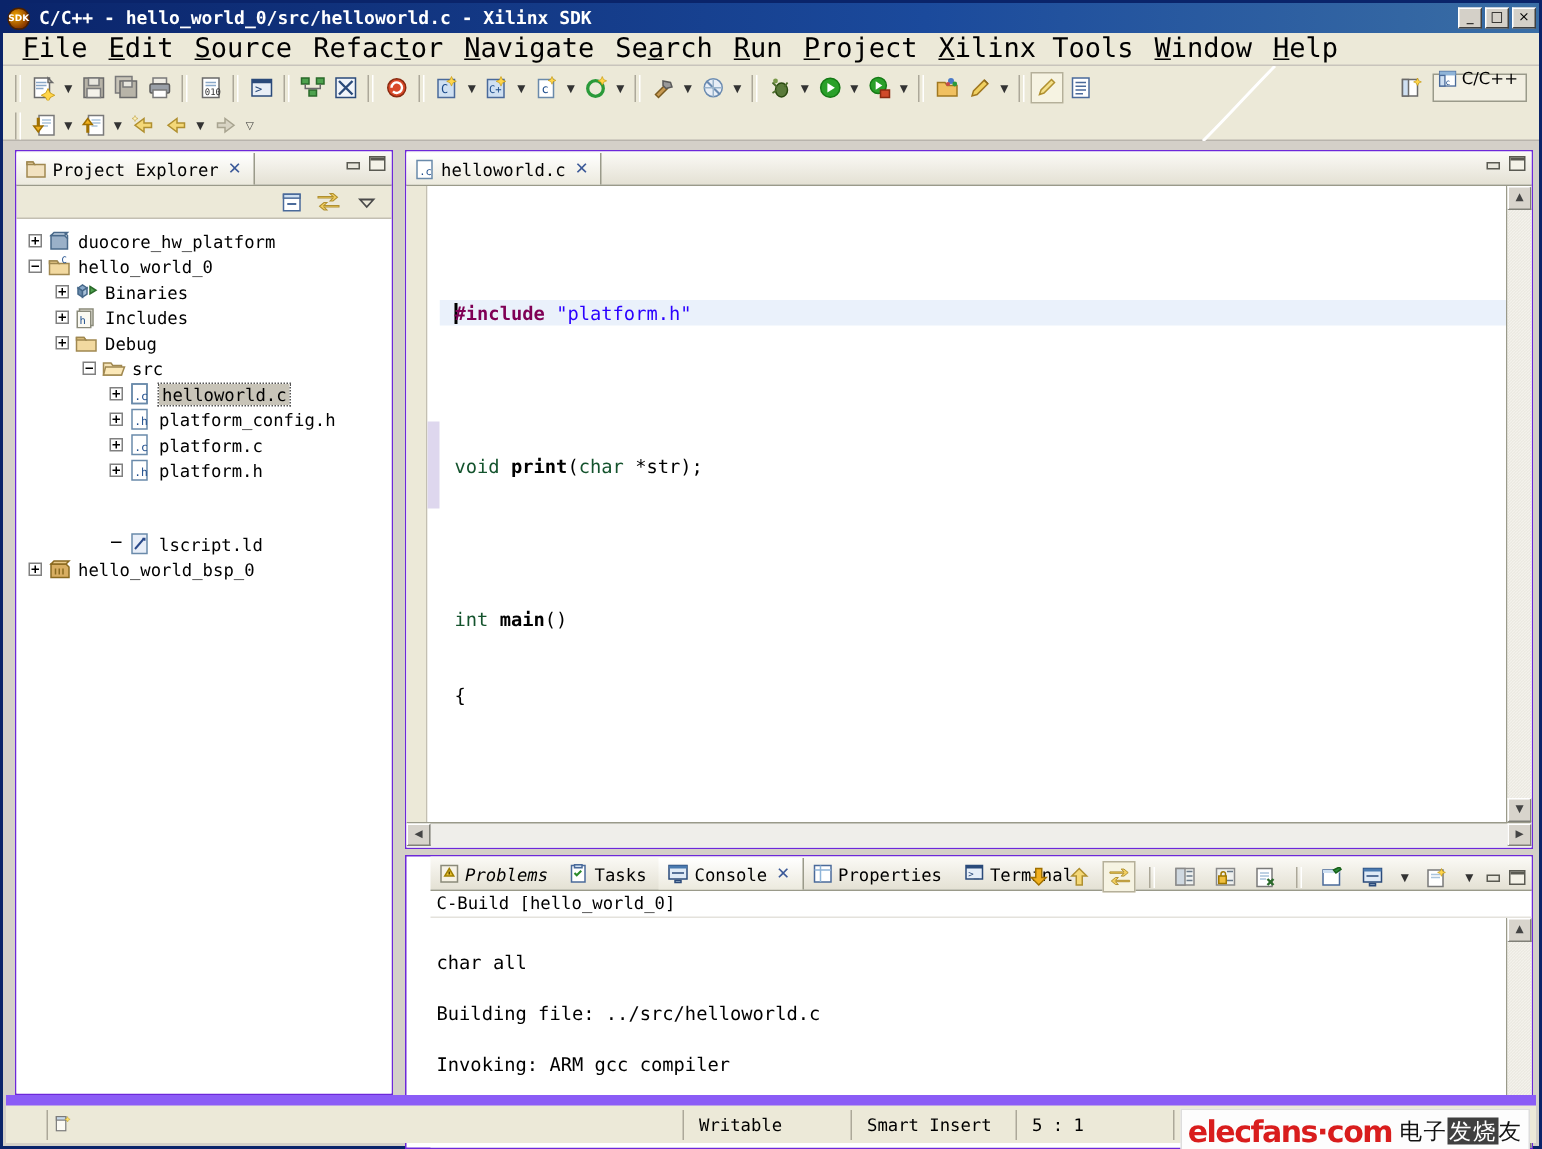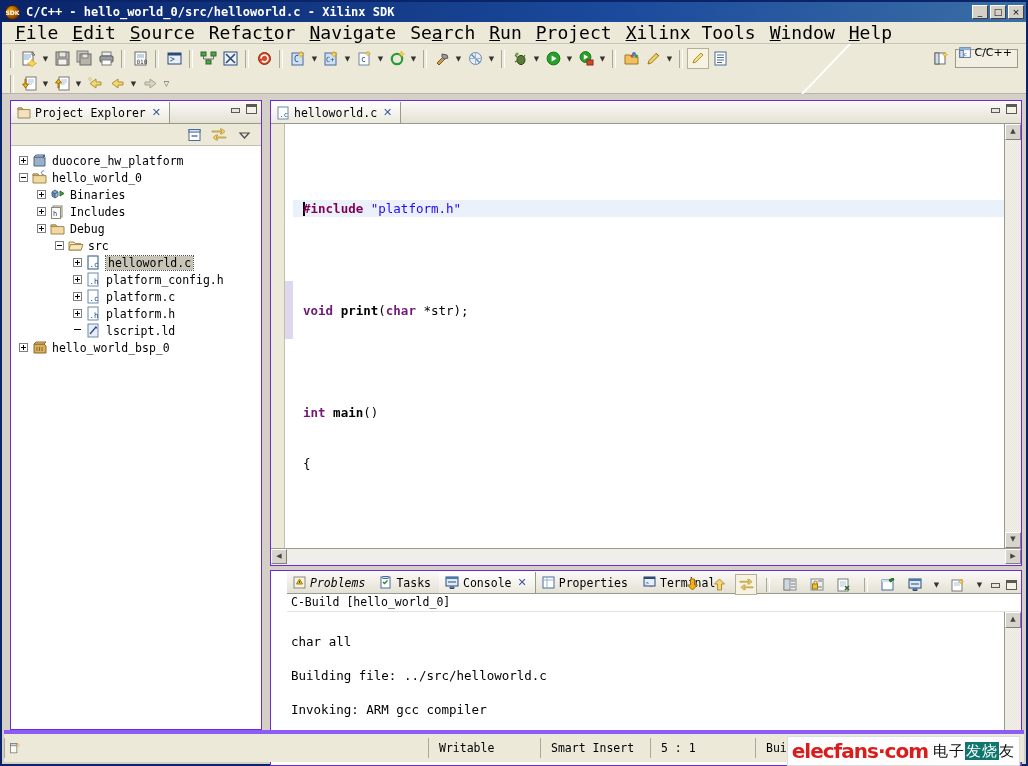--- a/index.html
+++ b/index.html
@@ -181,21 +181,21 @@
     position: absolute; left: 0; width: 8px; background: #ded7ee;
   }
   .ed-code {
     flex: 1 1 auto; position: relative; overflow: hidden;
     font-family: "DejaVu Sans Mono", monospace;
     font-size: 12.5px; line-height: 17px;
     padding: 8px 0 0 10px;
     white-space: pre;
     color: #000;
   }
-  .ed-code .kw { color: #701a75; font-weight: bold; }
+  .ed-code .kw { color: #14532d; font-weight: normal; }
   .ed-code .pp { color: #7f0055; font-weight: bold; }
   .ed-code .str { color: #2a00ff; }
   .cur-line { position: absolute; left: 0; right: 0; background: #eaf1fb; }
   .caret { position: absolute; width: 2px; background: #000; }
 
   
   .vsb {
     width: 16px; background: #efeeea; border-left: 1px solid #9a9a8a;
     flex: 0 0 auto; position: relative;
   }
@@ -231,21 +231,21 @@
   .cons-body {
     flex: 1 1 auto; background: #fff; overflow: hidden; position: relative;
     font-family: "DejaVu Sans Mono", monospace; font-size: 12.5px; line-height: 17px;
     padding: 4px 0 0 4px; white-space: pre; color: #000;
   }
 
   
   .statusbar {
     position: absolute; left: 2px; right: 2px; bottom: 2px; height: 32px;
     background: #ece9d8; display: flex; align-items: center;
-    border-top: 4px solid #8b5cf6; box-sizing: border-box;
+    border-top: 7px solid #8b5cf6; box-sizing: border-box; padding-left: 27px;
   }
   .sb-cell {
     font-family: "DejaVu Sans Mono", monospace; font-size: 11.5px; color: #000;
     height: 20px; display: flex; align-items: center;
     border-left: 1px solid #aca899; padding: 0 10px;
     box-sizing: border-box;
   }
   .sb-first { border-left: 1px solid #aca899; }
   .watermark {
     position: absolute; right: 4px; top: 2px; height: 28px;
@@ -253,21 +253,21 @@
     background: #fdfdfd; border: 1px solid #ddd; padding: 0 4px;
   }
   .wm-elec {
     font-family: "DejaVu Sans", sans-serif; font-weight: bold; font-size: 20px;
     color: #d91d1d; letter-spacing: -1px; position: relative;
   }
   .wm-cn {
     font-family: "DejaVu Sans", sans-serif; font-size: 15px; color: #111;
     letter-spacing: 1px;
   }
-  .wm-cn .inv { background: #0f766e; color: #fff; padding: 0 1px; }
+  .wm-cn .inv { background: #404040; color: #fff; padding: 0 1px; }
   svg { display: block; }
 </style>
 </head>
 <body>
 
 <div class="app">
 
   <div class="titlebar">
     <div class="tb-icon">SDK</div>
     <div class="tb-text">C/C++ - hello_world_0/src/helloworld.c - Xilinx SDK</div>
@@ -680,21 +680,21 @@
             <div class="texp plus"></div>
             <span class="ico">
               <svg width="14" height="15" viewBox="0 0 14 15">
                   <rect x="2" y="1" width="10" height="13" fill="#fff" stroke="#6a8aaa"></rect>
                   <text x="3.5" y="11.5" font-size="7.5" font-family="monospace" fill="#1a4a8a">.h</text>
                 </svg>
             </span>
             <span class="tlabel">platform.h</span>
           </div>
 
-          <div class="trow" style="padding-left:58px;">
+          <div class="trow" style="padding-left:58px;margin-top:32px;">
             <div class="texp none"></div>
             <span class="ico">
               <svg width="14" height="15" viewBox="0 0 14 15">
                   <rect x="2" y="1" width="10" height="13" fill="#e8eef8" stroke="#6a8aaa"></rect>
                   <path d="M4 11l6-7" stroke="#2a4a8a" stroke-width="1.3"></path>
                   <path d="M9 4h1.5v1.5" fill="none" stroke="#2a4a8a"></path>
                 </svg>
             </span>
             <span class="tlabel">lscript.ld</span>
           </div>

